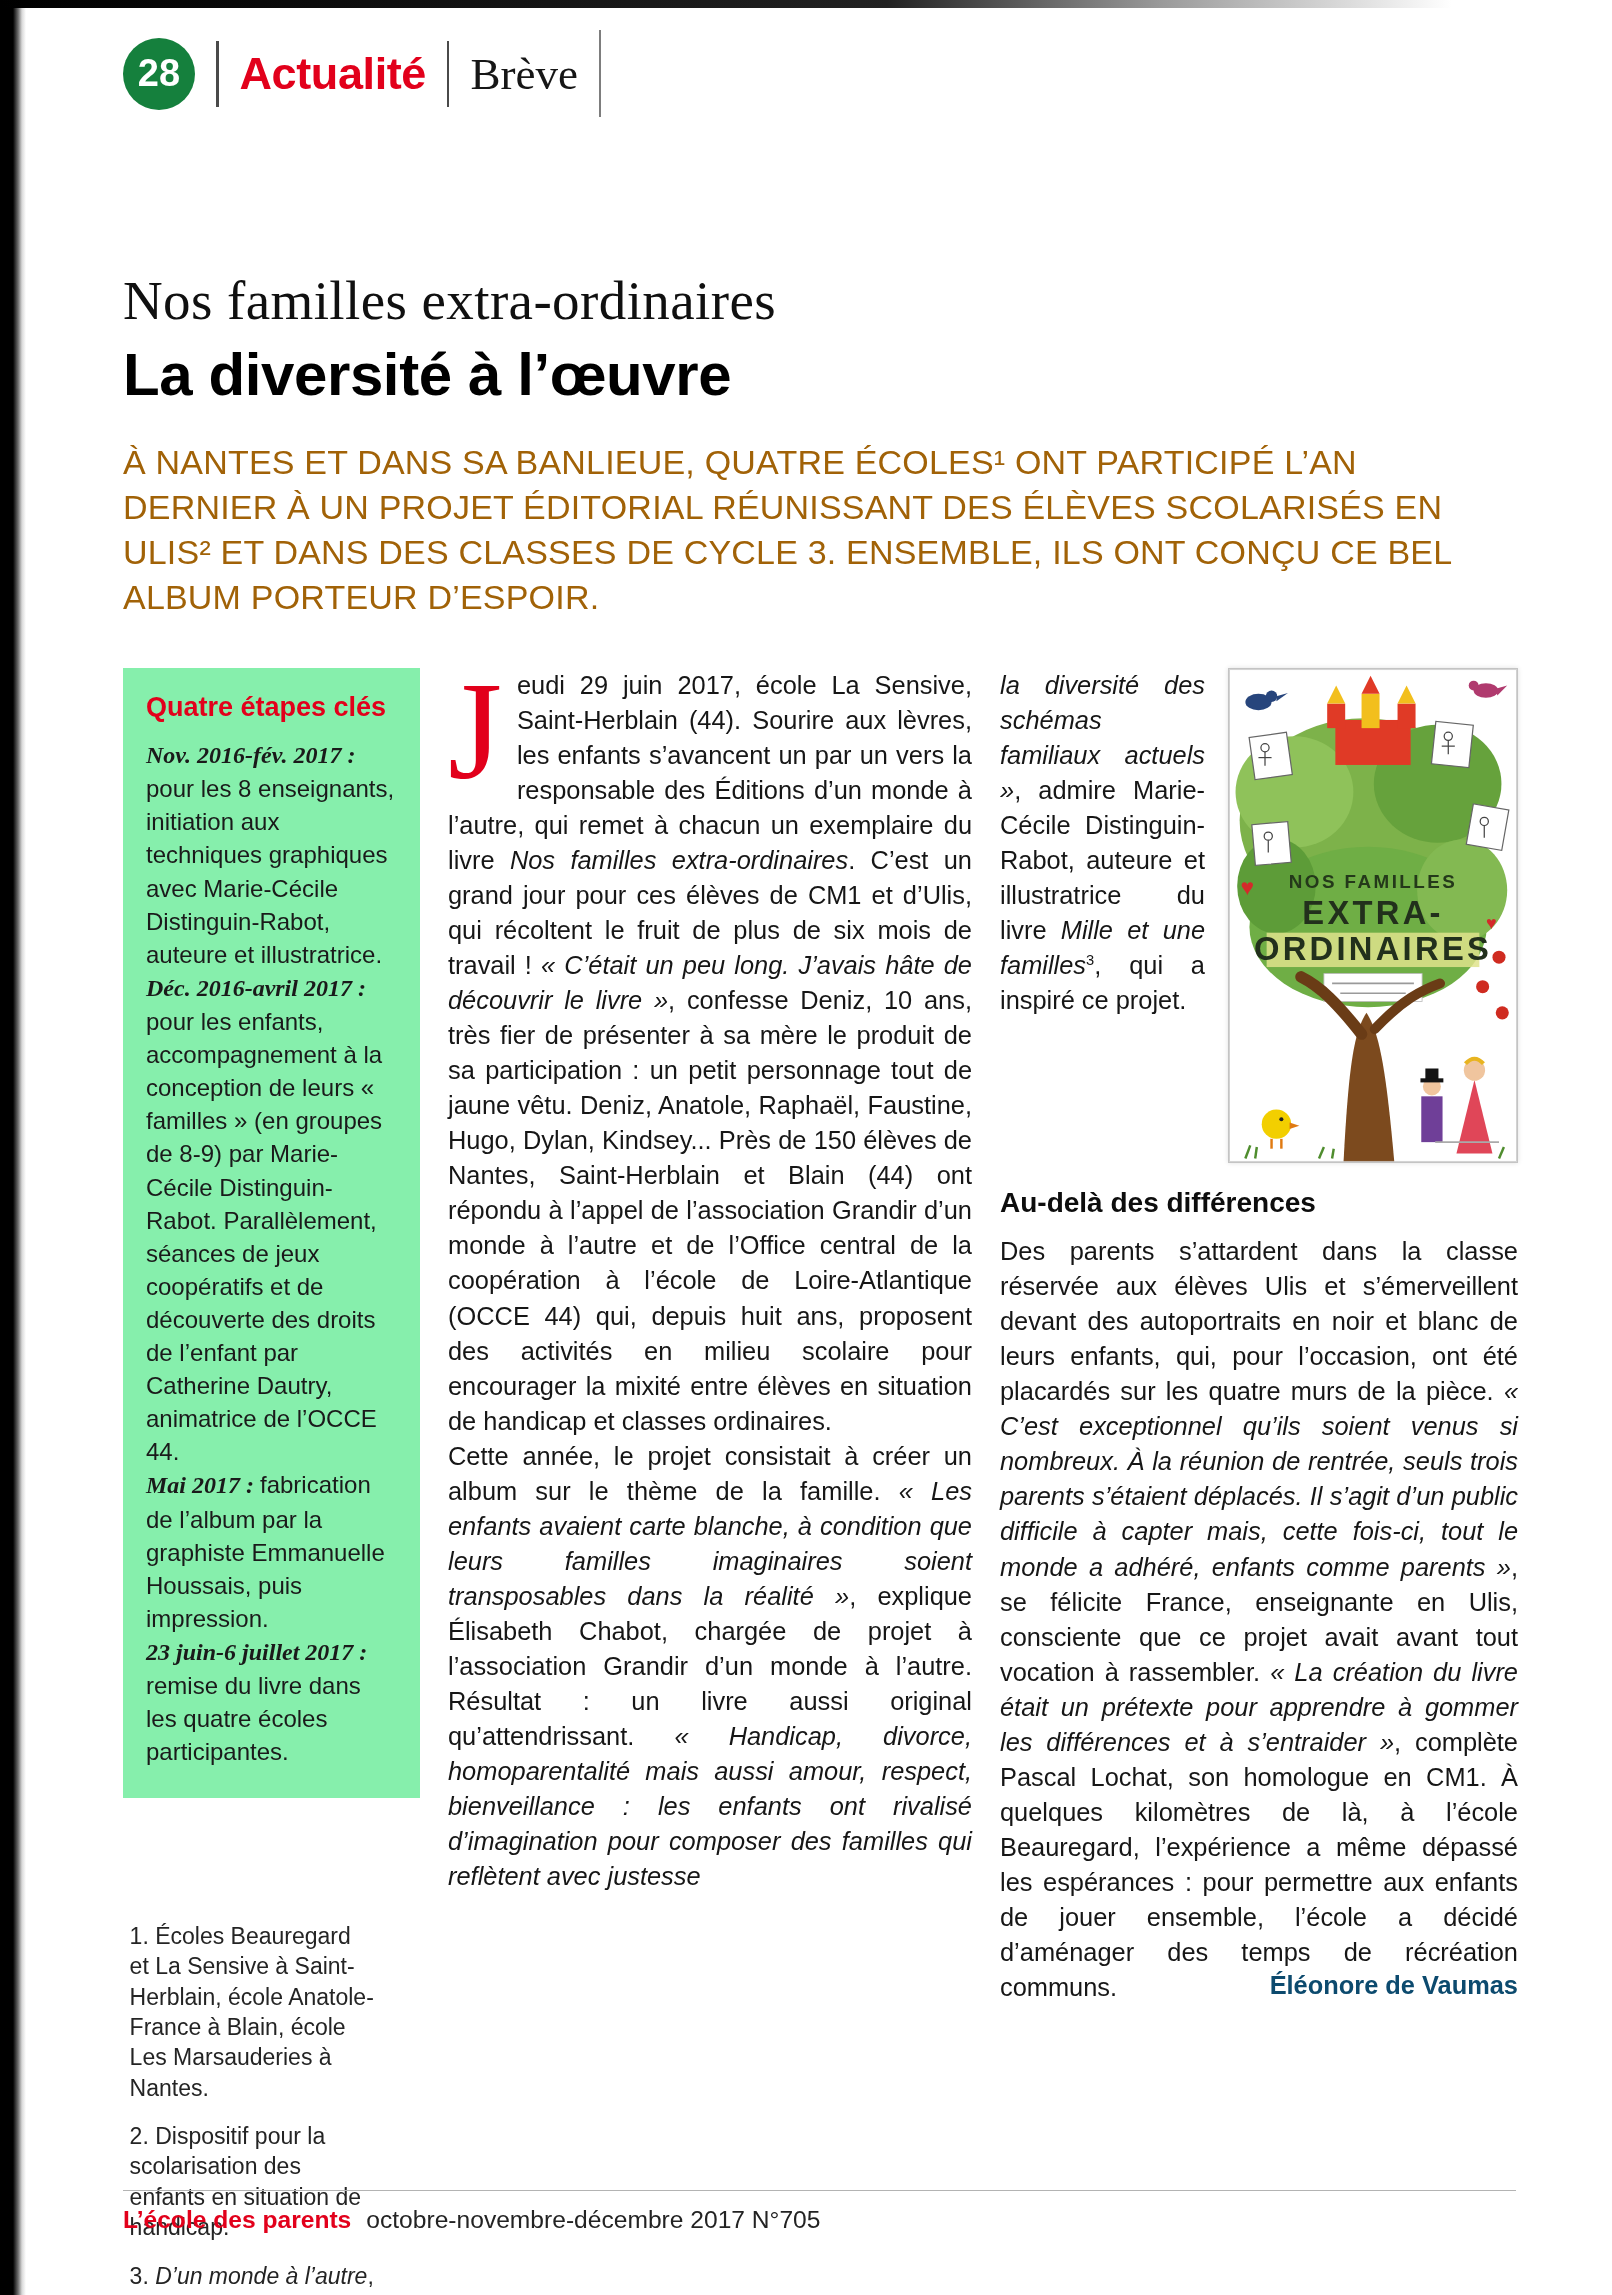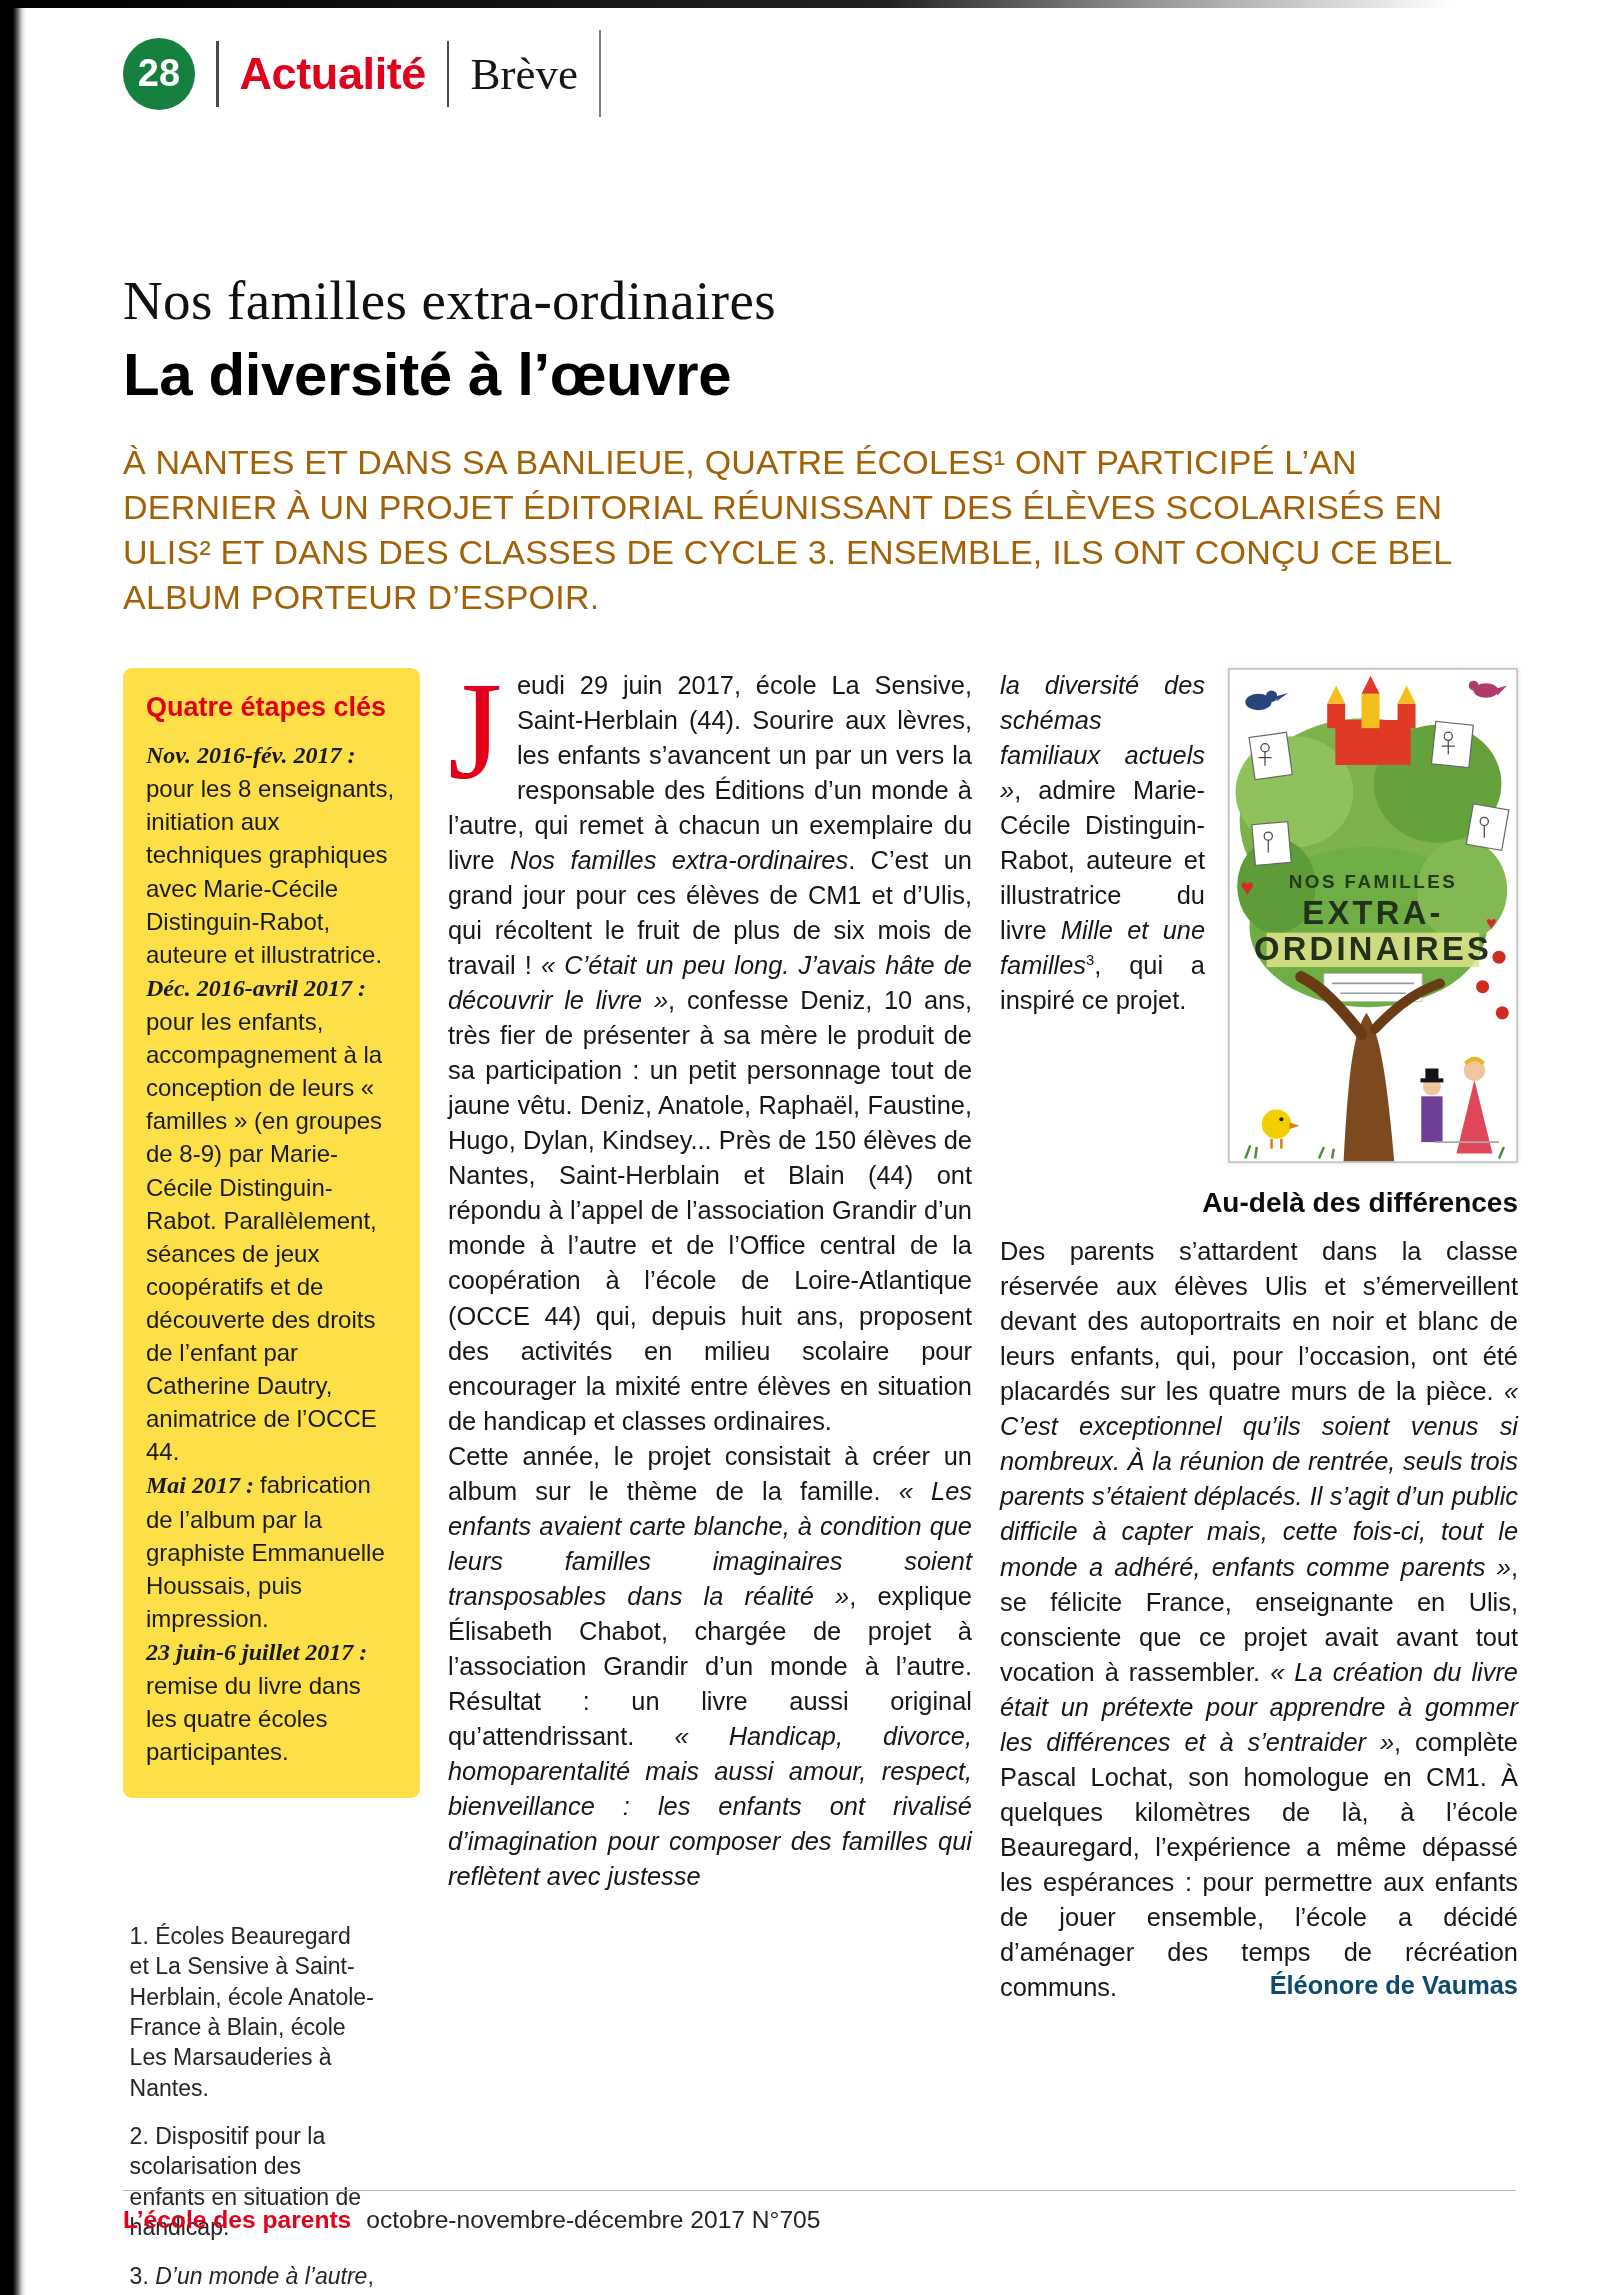--- a/index.html
+++ b/index.html
@@ -28,21 +28,21 @@
   .kicker{font-family:"Liberation Serif",serif;font-size:55px;font-weight:400;color:#101010;margin:0;letter-spacing:0.4px;}
   .main-title{font-size:60px;font-weight:bold;color:#000000;margin:8.2px 0 0;letter-spacing:-0.4px;}
   .standfirst{margin:31px 0 5px;font-size:34px;line-height:1.32;color:#a16207;letter-spacing:0.2px;}
 
   
   .columns{margin-top:48px;display:flex;gap:28px;}
   .col-left{flex:0 0 297px;}
   .col-mid{flex:0 0 524px;}
   .col-right{flex:1;min-width:0;}
 
-  .sidebar-box{background:#fde047;padding:24.6px 23px 29.5px;border-radius:9px;}
+  .sidebar-box{background:#86efac;padding:24.6px 23px 29.5px;}
   .sidebar-title{color:#e2001b;font-size:27px;margin:0 0 14.8px;font-weight:bold;}
   .sb-entry{margin:0;font-size:24px;line-height:1.38;color:#1a1a1a;}
   .sb-date{font-weight:bold;font-style:italic;font-family:Liberation Serif, serif;}
 
   .footnotes{margin-top:123px;padding-left:6.6px;width:246px;}
   .footnotes .para{font-size:23px;line-height:1.32;margin:0 0 18px;color:#242424;text-align:left;}
 
   .body-text{font-size:25.4px;line-height:1.38;color:#161616;text-align:justify;hyphens:auto;}
   .body-text .para{margin:0;}
   .it{font-style:italic;}
@@ -51,21 +51,21 @@
   .dropcap{float:left;font-family:"Liberation Serif",serif;font-size:139px;line-height:0.72;
     color:#e2001b;margin:13px 14.8px 3.3px 0;font-weight:400;}
 
   .top-row{display:flex;gap:23px;margin-bottom:8.2px;}
   .quote-col{flex:1;min-width:0;}
   .book-cover{margin:0;flex:0 0 288px;width:288px;height:493px;border:0.8px solid #c4c4c4;background:#fff;box-shadow:0 0 4.9px rgba(0,0,0,0.12);}
   .book-cover svg{display:block;width:100%;height:100%;}
   .cv-small{font-family:"Liberation Sans",sans-serif;font-size:23px;font-weight:bold;letter-spacing:3px;fill:#24391a;}
   .cv-big{font-family:"Liberation Sans",sans-serif;font-size:40px;font-weight:bold;letter-spacing:4px;fill:#22301c;}
 
-  .subhead{font-size:28px;font-weight:bold;color:#0d0d0d;margin:24.6px 0 14.8px;text-align:right;}
+  .subhead{font-size:28px;font-weight:bold;color:#0d0d0d;margin:24.6px 0 14.8px;}
   .author{font-weight:bold;text-align:right;font-size:25.4px;margin:-34px 0 0;color:#0c4a6e;}
 
   .page-footer{position:absolute;left:123px;top:2190px;width:1393px;border-top:0.8px solid #b3b3b3;padding-top:14.8px;font-size:24.6px;}
   .footer-brand{color:#e2001b;font-weight:bold;}
   .footer-issue{color:#232323;margin-left:8.2px;}
 </style>
 </head>
 <body>
 
 <div class="edge-left"></div>

